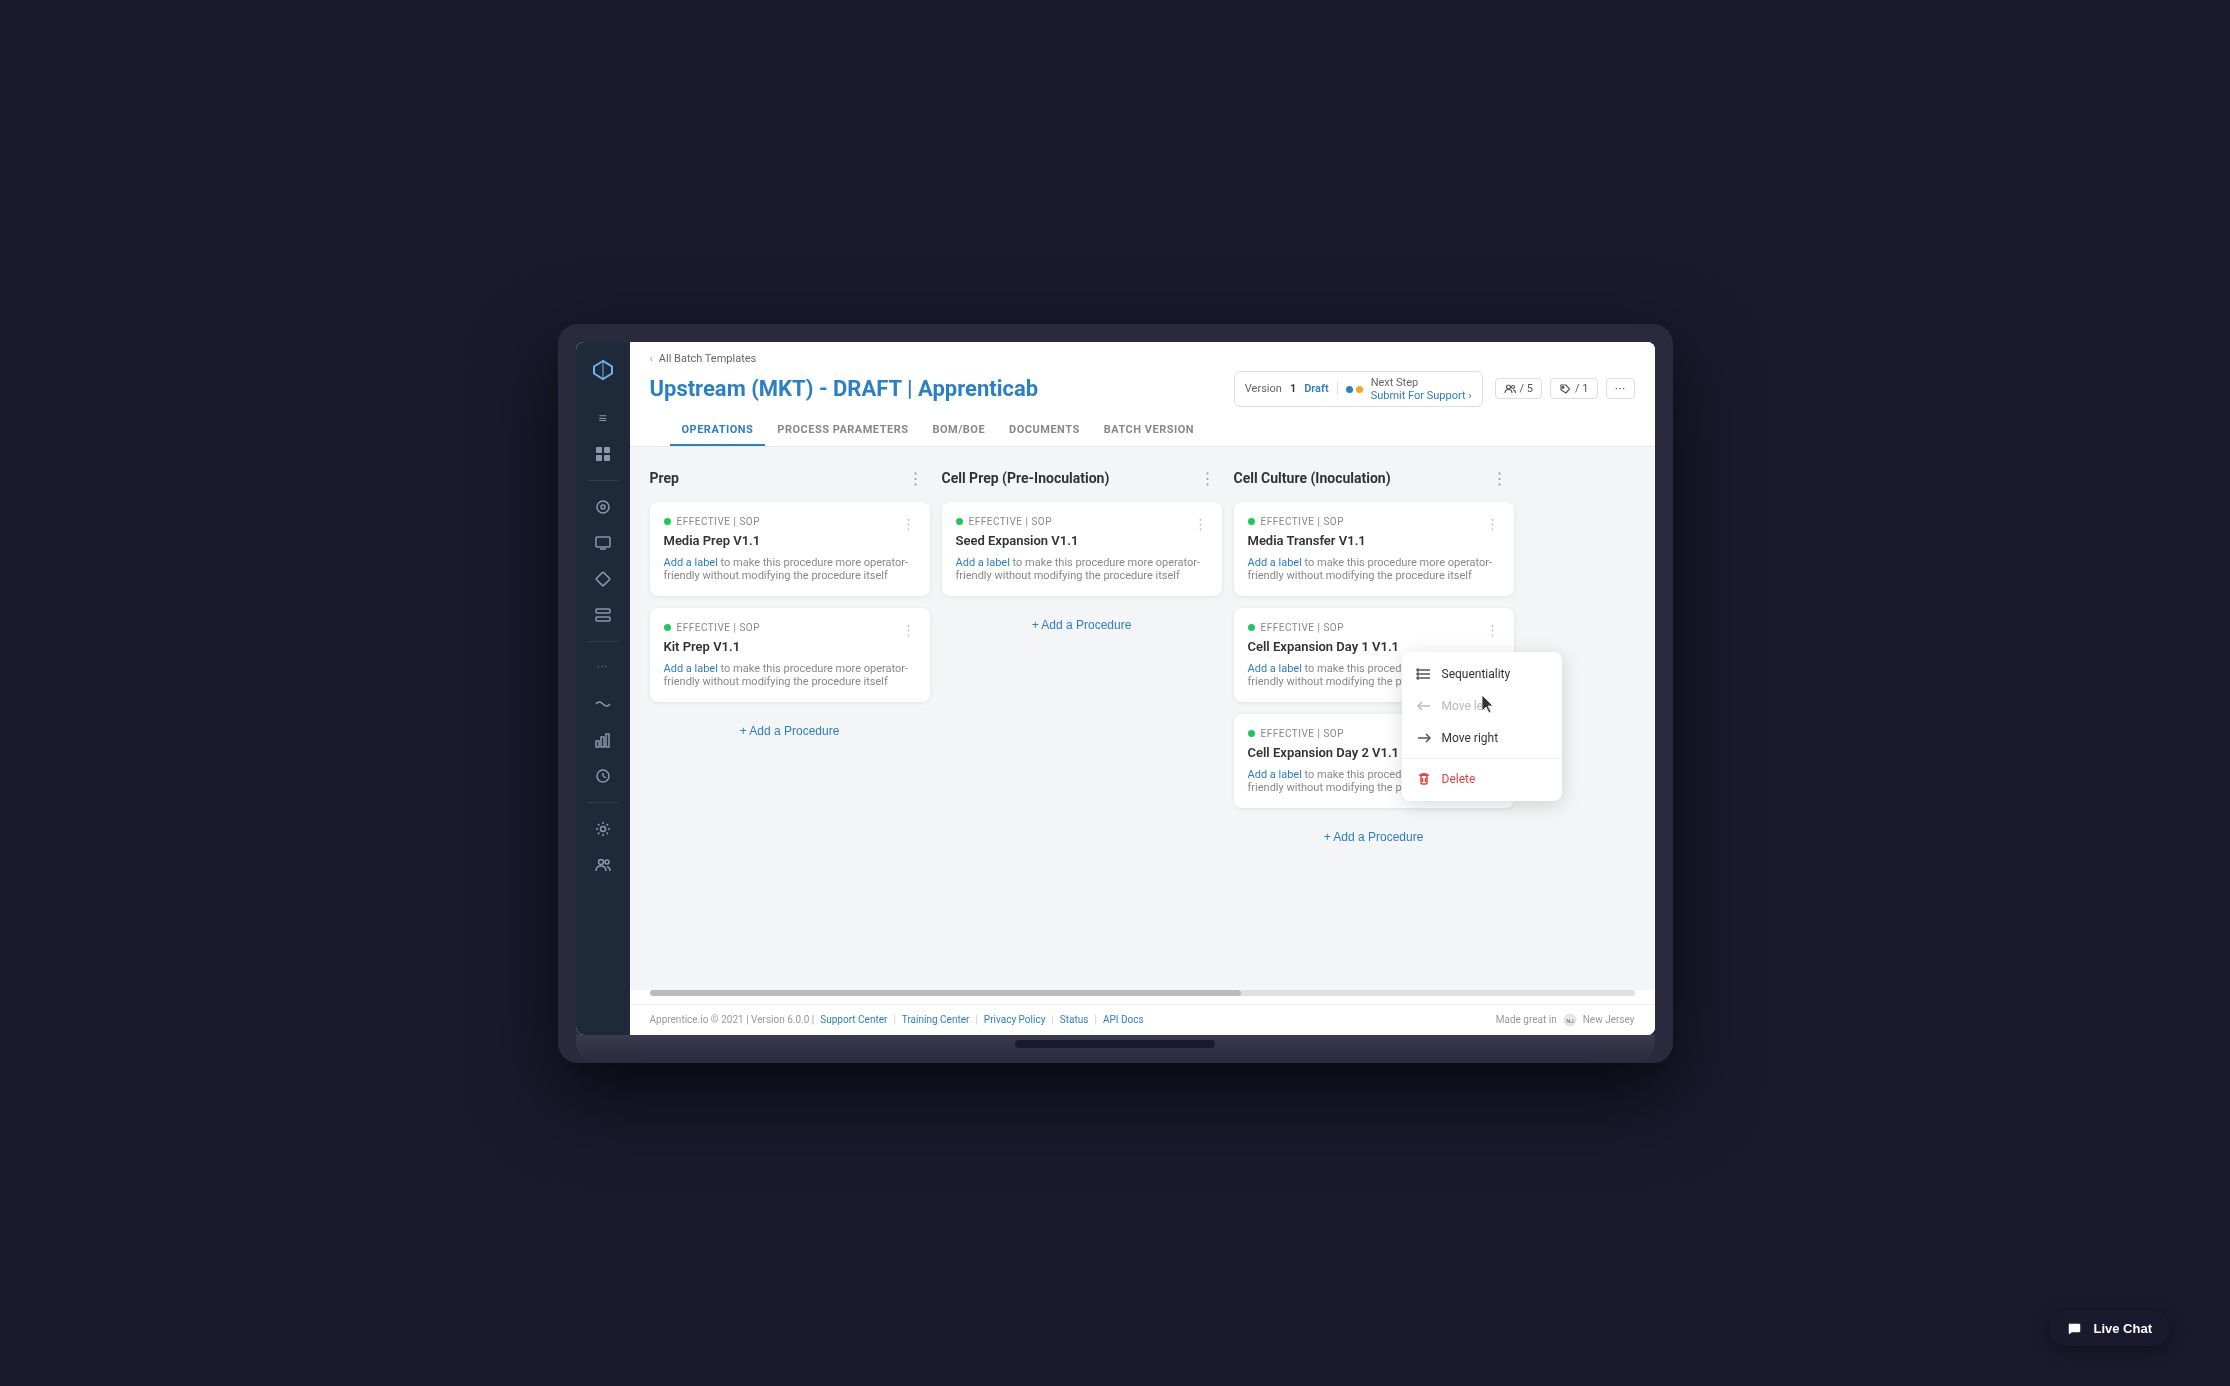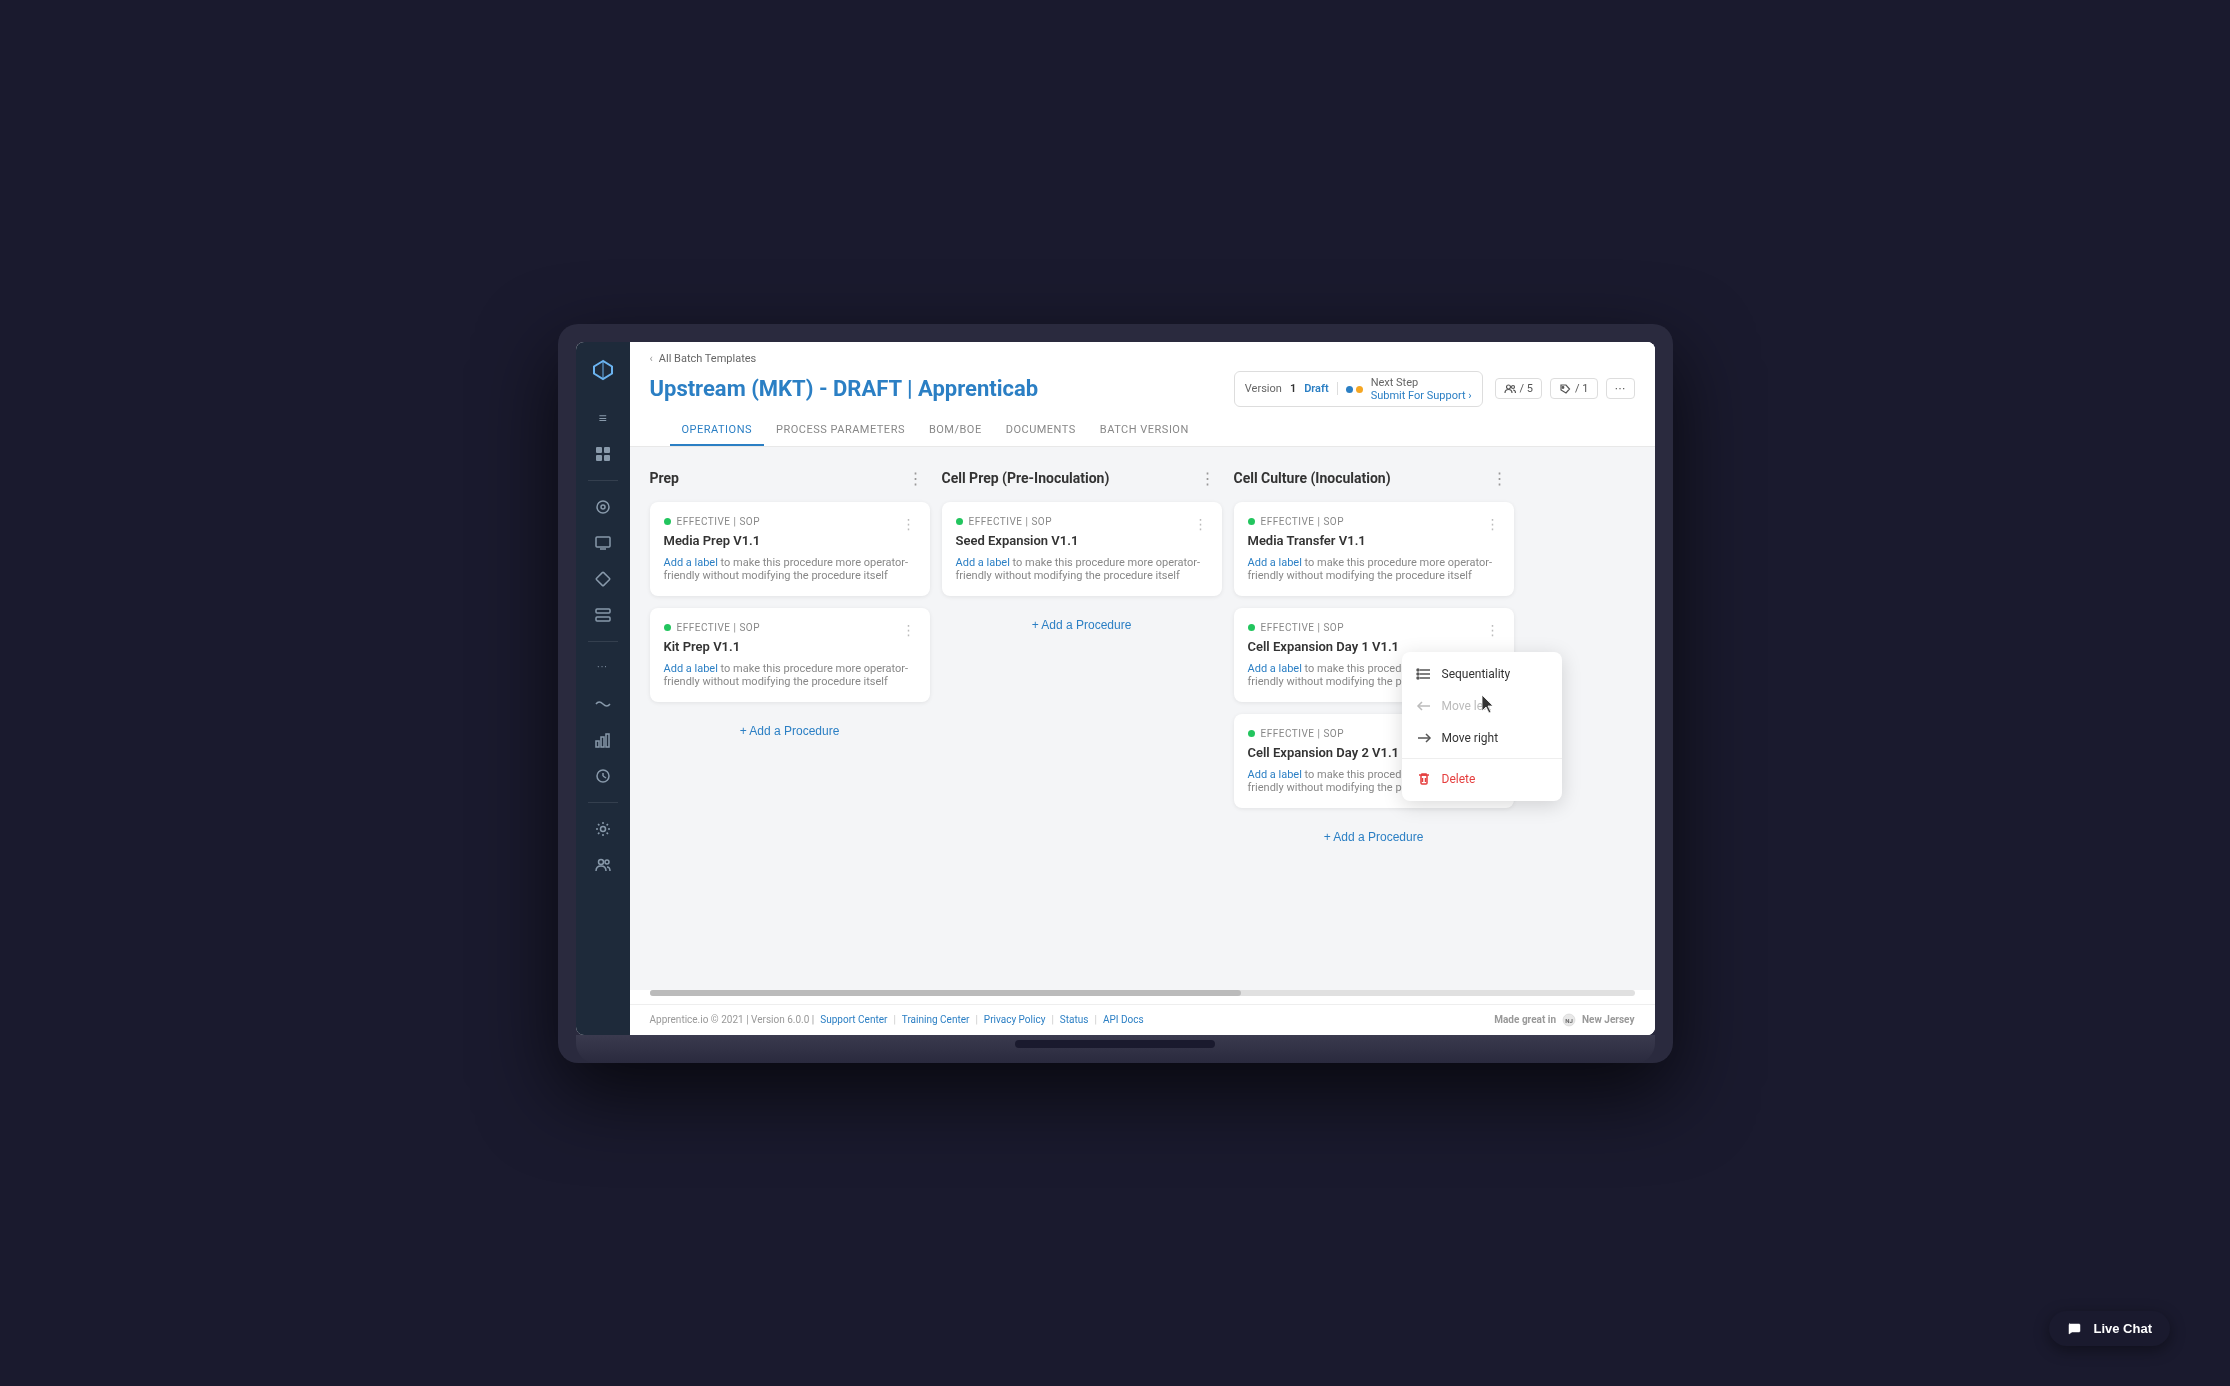--- a/index.html
+++ b/index.html
@@ -168,21 +168,21 @@
     .action-pill svg { width: 12px; height: 12px; }
     
     .tabs-row {
       display: flex;
       gap: 0;
       padding: 0 20px;
     }
     .tab {
       padding: 8px 12px;
       font-size: 11px;
-      font-weight: 400;
+      font-weight: 700;
       color: #888;
       letter-spacing: 0.5px;
       cursor: pointer;
       border-bottom: 2px solid transparent;
       text-transform: uppercase;
     }
     .tab.active {
       color: #2b7fc4;
       border-bottom: 2px solid #2b7fc4;
     }
@@ -320,21 +320,21 @@
       display: flex;
       justify-content: space-between;
       align-items: center;
       font-size: 10px;
       color: #999;
       flex-shrink: 0;
     }
     .footer-links { display: flex; gap: 6px; align-items: center; }
     .footer-link { color: #2b7fc4; text-decoration: none; font-size: 10px; }
     .footer-sep { color: #ccc; }
-    .footer-right { display: flex; align-items: center; gap: 6px; color: #999; font-size: 10px; font-weight: bold; }
+    .footer-right { display: flex; align-items: center; gap: 6px; color: #999; font-size: 10px; }
     
     .live-chat-btn {
       position: fixed;
       bottom: 40px;
       right: 60px;
       background: #1a1a2e;
       color: #fff;
       border: none;
       border-radius: 24px;
       padding: 10px 18px;

